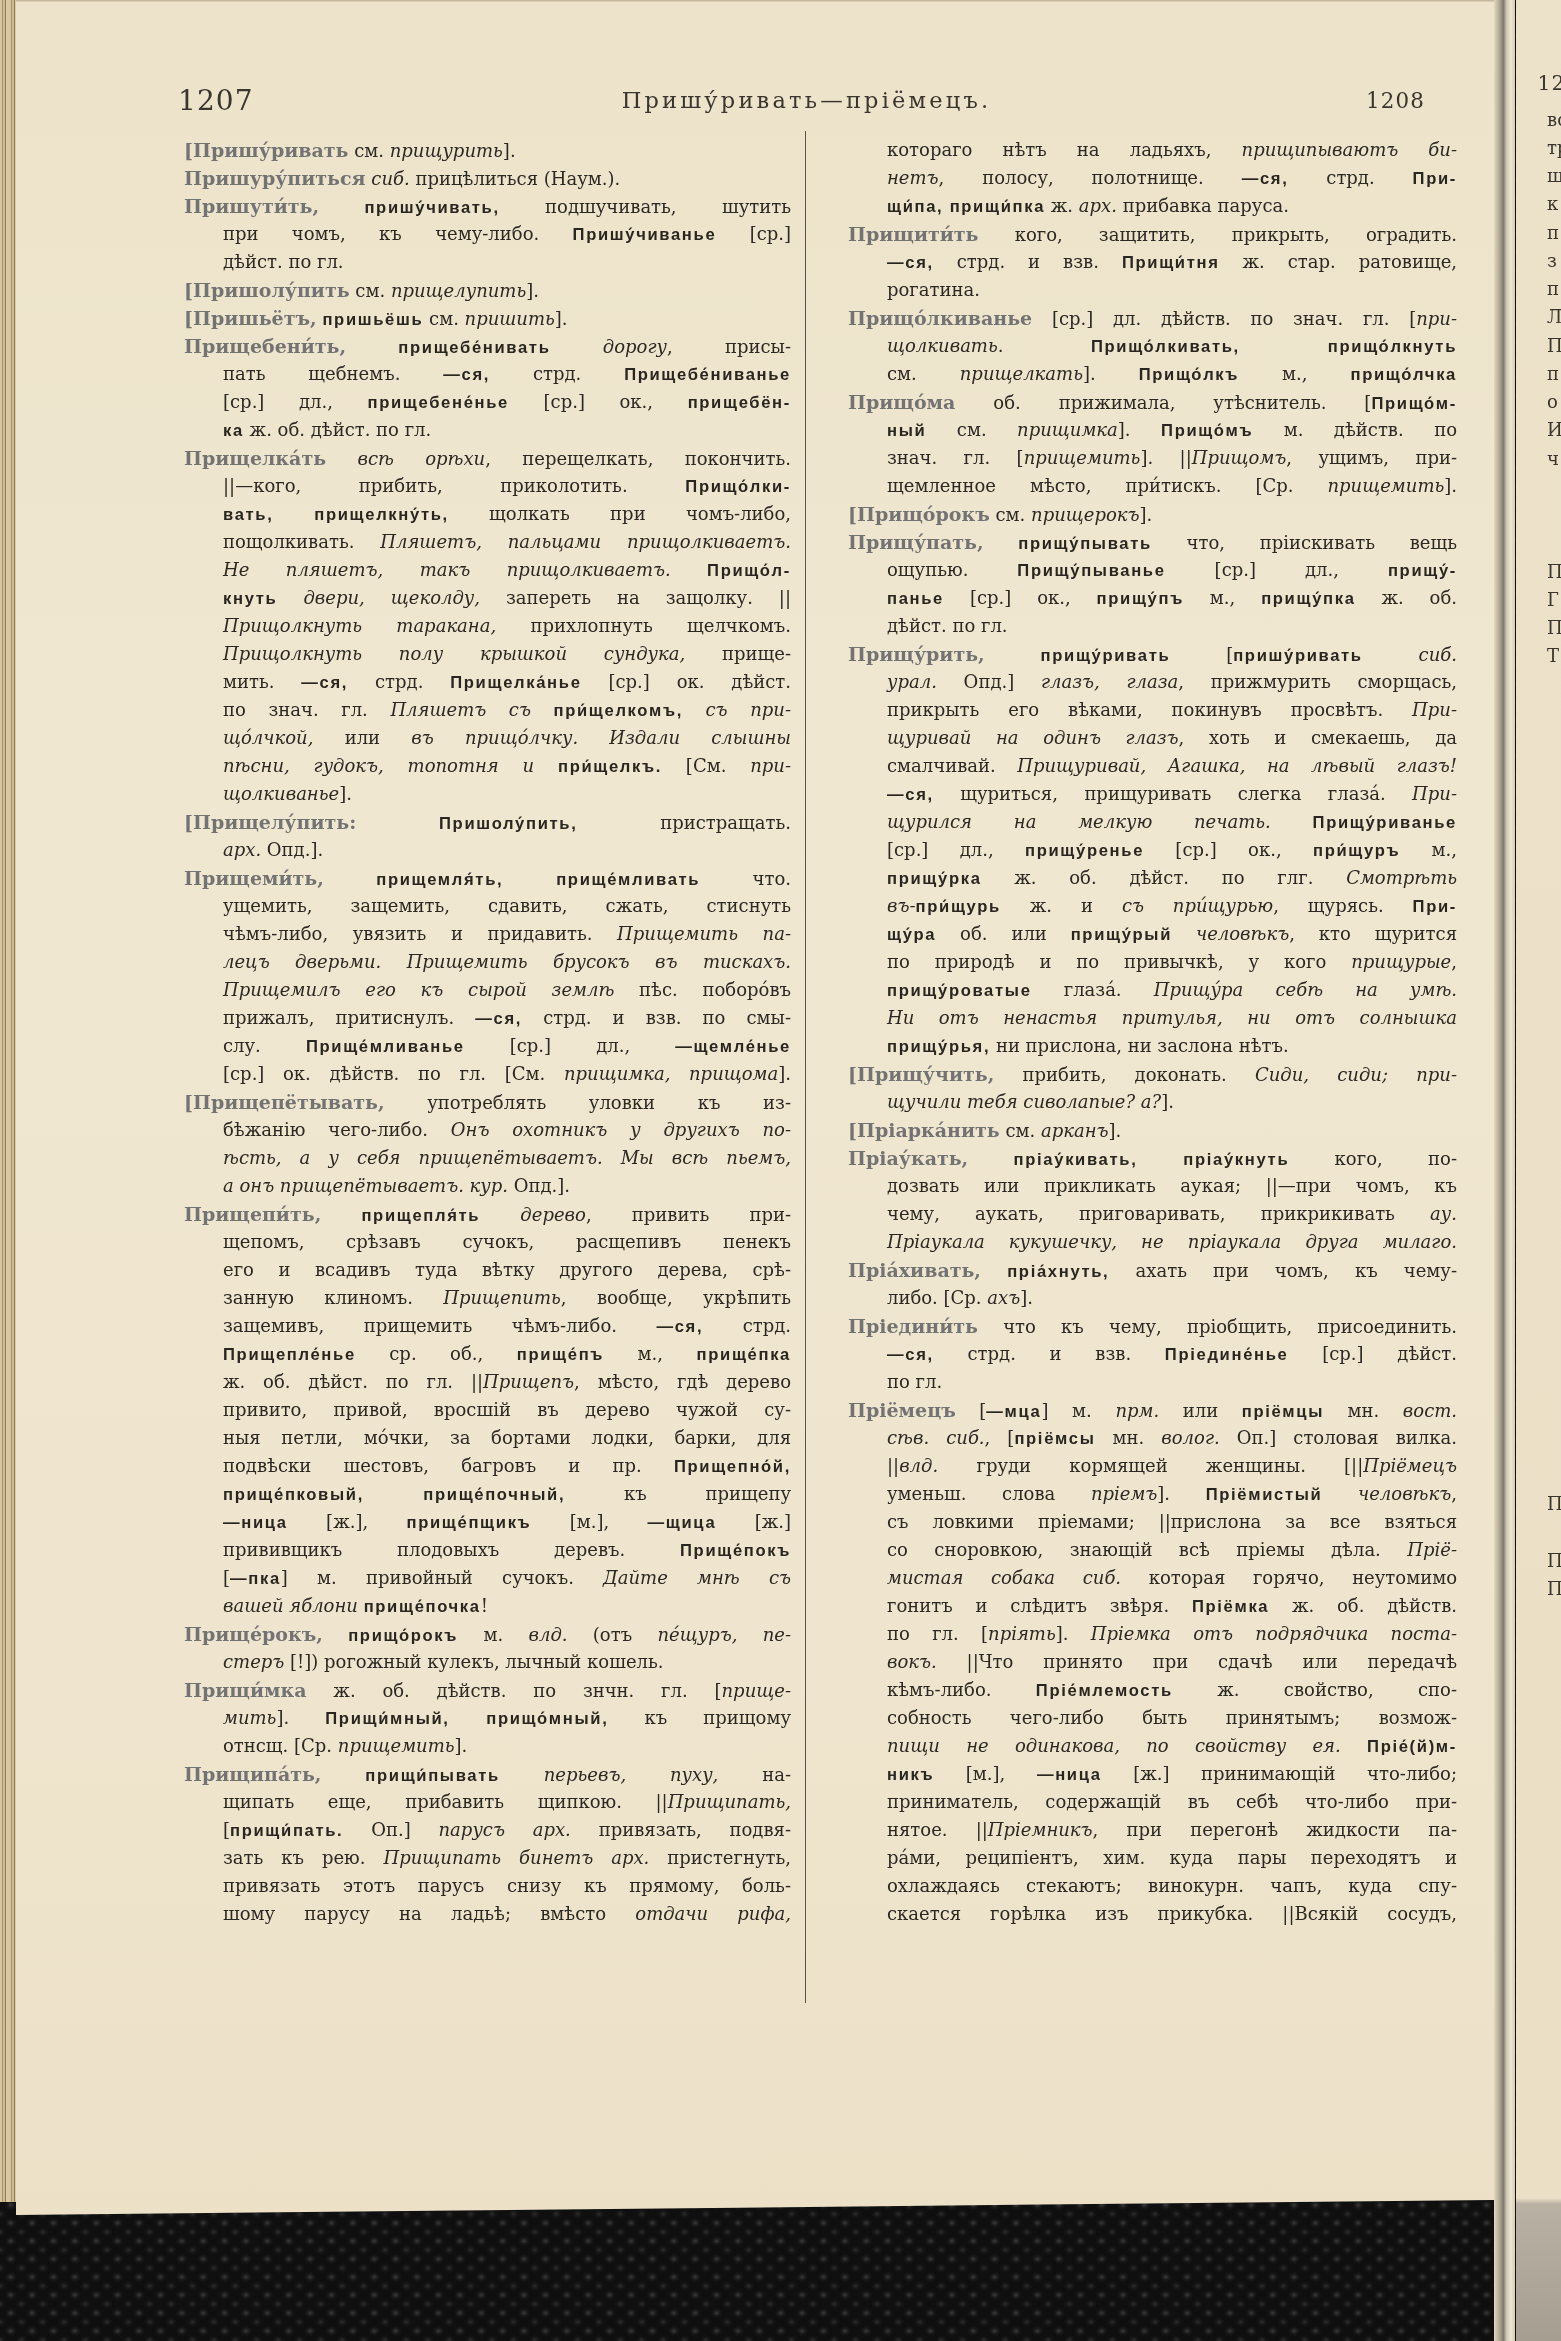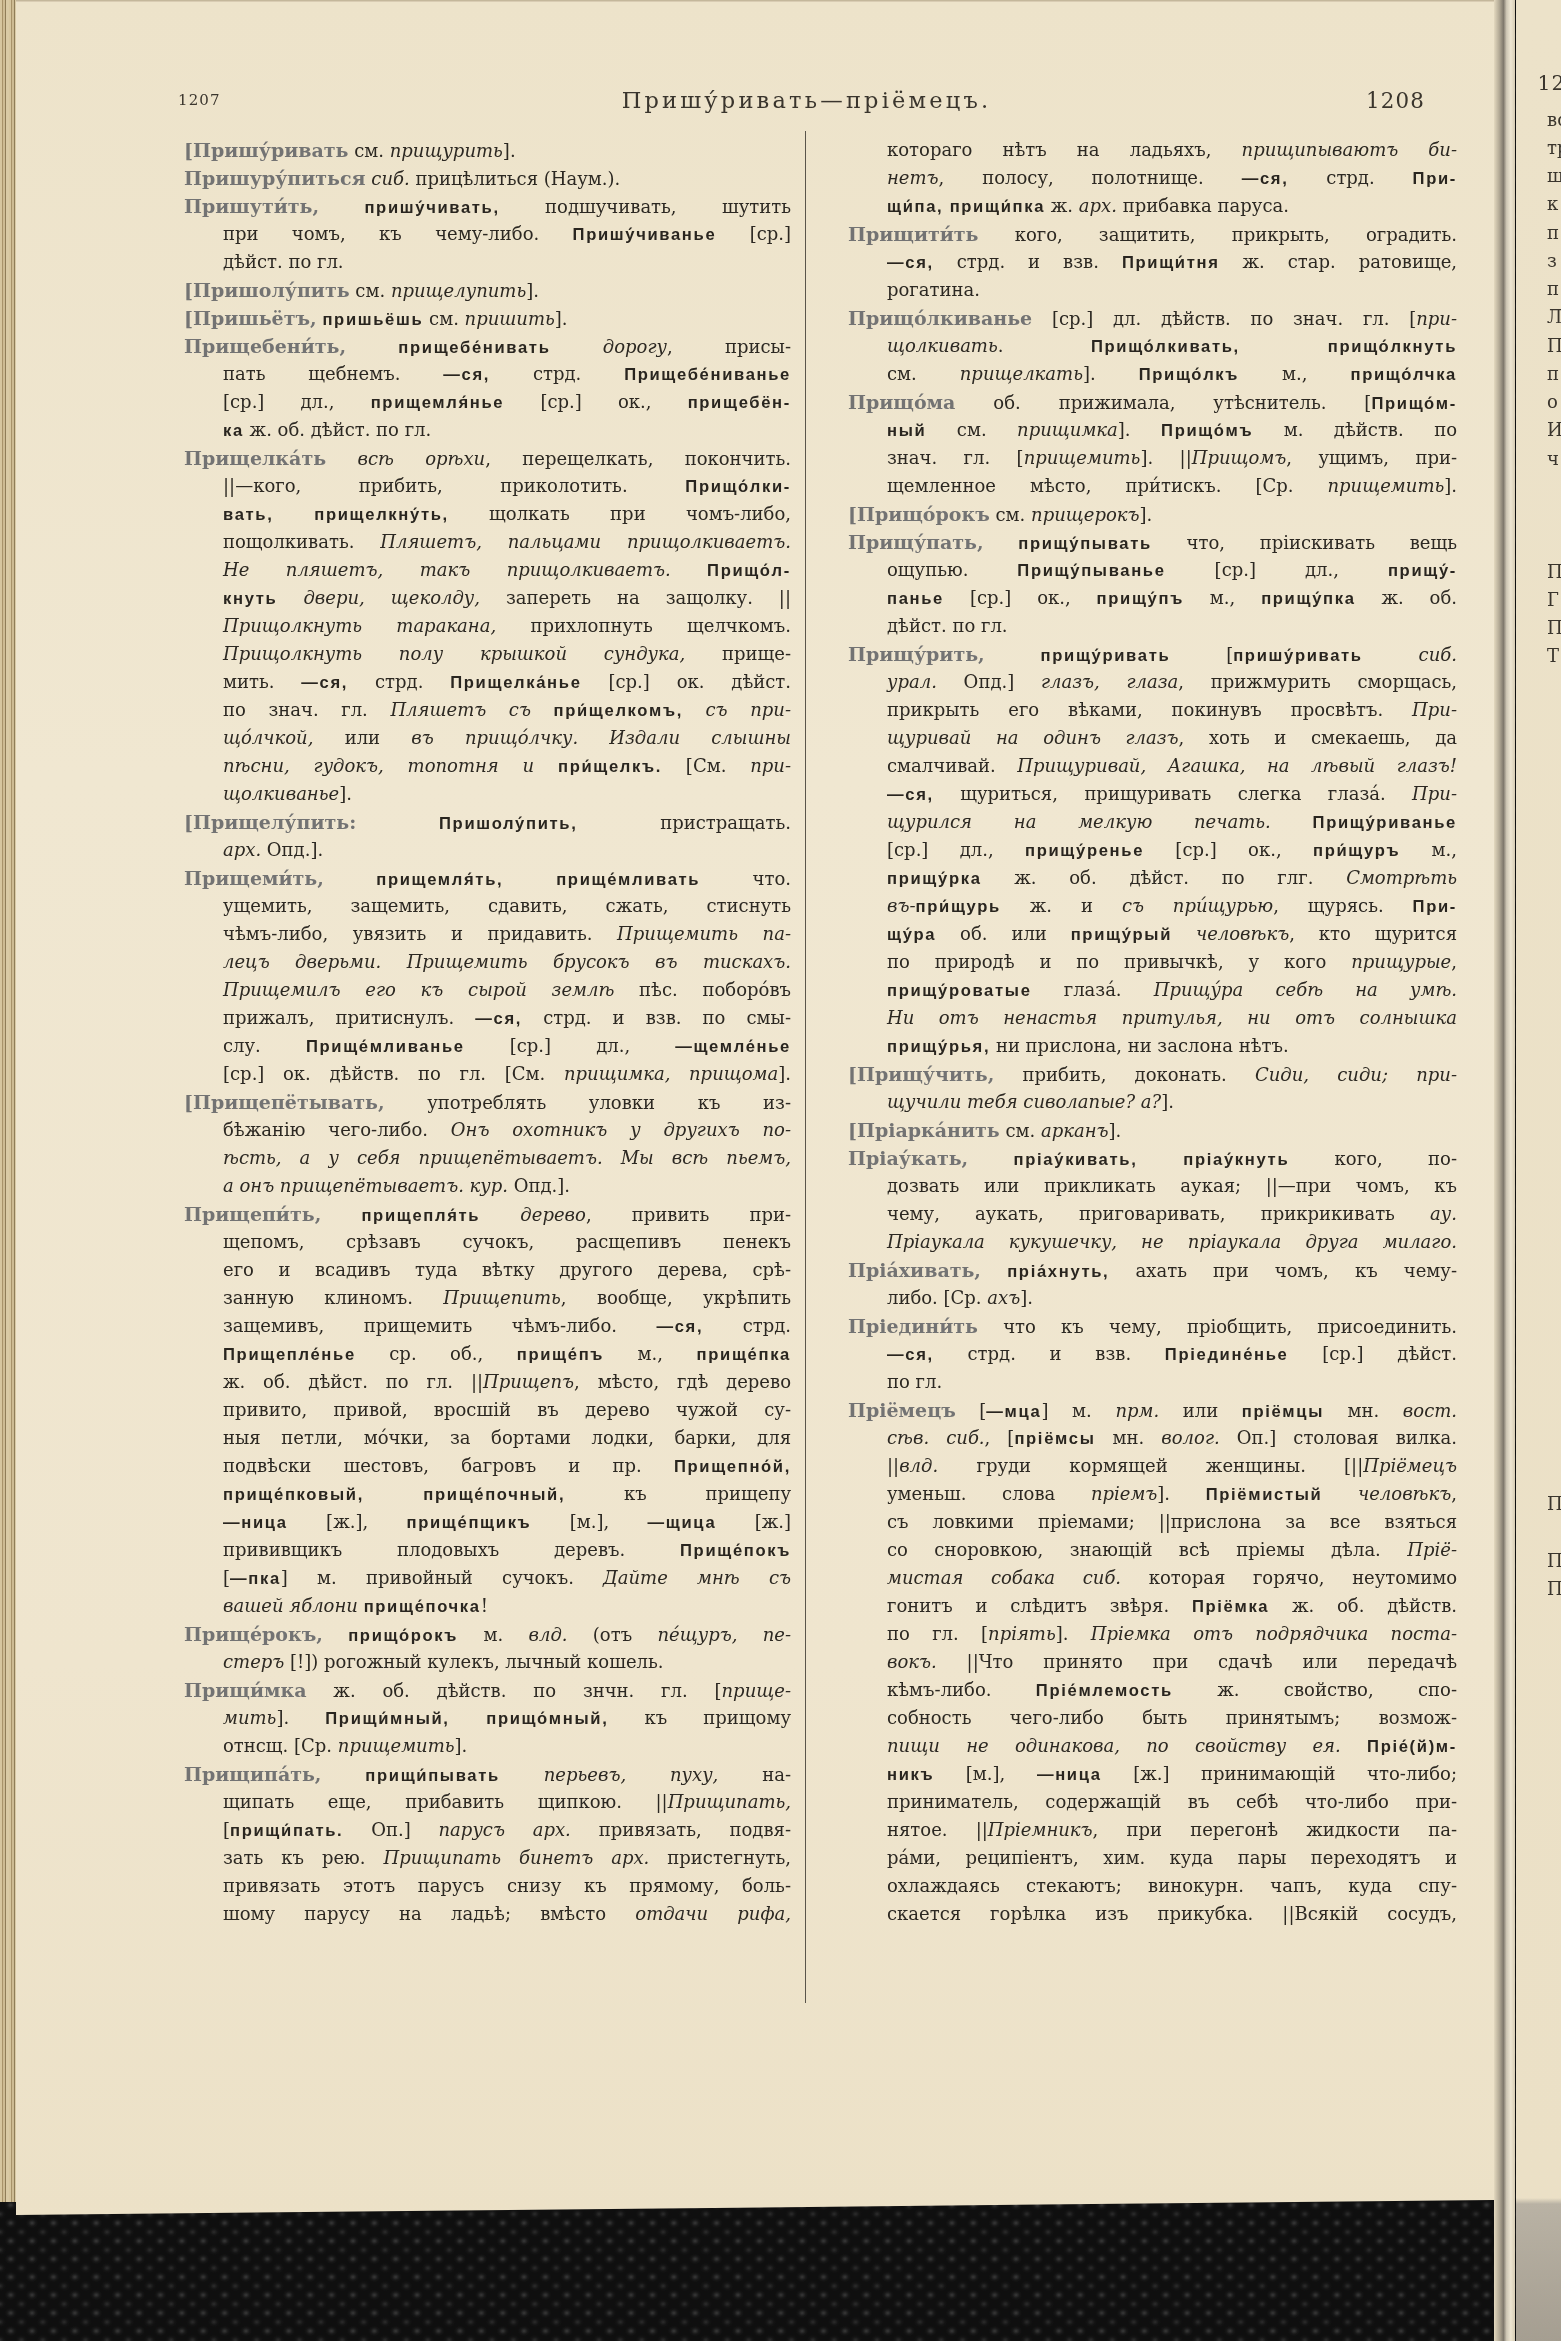--- a/index.html
+++ b/index.html
@@ -38,21 +38,21 @@
   }
   .np-num {
     position:absolute; left:21.4px; top:69px; font-size:20.4px; line-height:28px;
     white-space:nowrap; color:#3a352d; letter-spacing:1.1px;
   }
   .frag {
     position:absolute; left:31px; font-size:18px; line-height:28px; white-space:nowrap; color:#3a352d;
   }
   .running-head { position:absolute; left:0; top:86px; width:1561px; height:29px; }
   .running-head span { position:absolute; top:0; line-height:29px; white-space:nowrap; color:#3a352d; }
-  .pn-left  { left:178px; font-size:15px; letter-spacing:1.1px; }
+  .pn-left  { left:178px; font-size:28px; letter-spacing:1.1px; }
   .pn-right { left:1366px; font-size:21.4px; letter-spacing:1.1px; }
   .title    { left:592px; width:429px; text-align:center; font-size:22.5px; letter-spacing:3.2px; }
   .column-rule {
     position:absolute; left:805px; top:131px; width:1.1px; height:1872px; background:#5a554b;
   }
   .column { position:absolute; top:136px; }
   .col-left  { left:184px;  width:607px; }
   .col-right { left:848px; width:609px; }
   .line {
     box-sizing:border-box; width:100%;
@@ -113,21 +113,21 @@
 <section class="column col-left">
     <div class="line short"><span class="seg-h">[Пришу́ривать</span><span class="seg-r"> см. </span><span class="seg-i">прищурить</span><span class="seg-r">].</span></div>
     <div class="line short"><span class="seg-h">Пришуру́питься</span><span class="seg-r"> </span><span class="seg-i">сиб.</span><span class="seg-r"> прицѣлиться (Наум.).</span></div>
     <div class="line"><span class="seg-h">Пришути́ть,</span><span class="seg-r"> </span><span class="seg-b">пришу́чивать,</span><span class="seg-r"> подшучивать, шутить</span></div>
     <div class="line indent"><span class="seg-r">при чомъ, къ чему-либо. </span><span class="seg-b">Пришу́чиванье</span><span class="seg-r"> [ср.]</span></div>
     <div class="line indent short"><span class="seg-r">дѣйст. по гл.</span></div>
     <div class="line short"><span class="seg-h">[Пришолу́пить</span><span class="seg-r"> см. </span><span class="seg-i">прищелупить</span><span class="seg-r">].</span></div>
     <div class="line short"><span class="seg-h">[Пришьётъ,</span><span class="seg-r"> </span><span class="seg-b">пришьёшь</span><span class="seg-r"> см. </span><span class="seg-i">пришить</span><span class="seg-r">].</span></div>
     <div class="line"><span class="seg-h">Прищебени́ть,</span><span class="seg-r"> </span><span class="seg-b">прищебе́нивать</span><span class="seg-r"> </span><span class="seg-i">дорогу</span><span class="seg-r">, присы-</span></div>
     <div class="line indent"><span class="seg-r">пать щебнемъ. </span><span class="seg-b">—ся,</span><span class="seg-r"> стрд. </span><span class="seg-b">Прищебе́ниванье</span></div>
-    <div class="line indent"><span class="seg-r">[ср.] дл., </span><span class="seg-b">прищемля́нье</span><span class="seg-r"> [ср.] ок., </span><span class="seg-b">прищебён-</span></div>
+    <div class="line indent"><span class="seg-r">[ср.] дл., </span><span class="seg-b">прищебене́нье</span><span class="seg-r"> [ср.] ок., </span><span class="seg-b">прищебён-</span></div>
     <div class="line indent short"><span class="seg-b">ка</span><span class="seg-r"> ж. об. дѣйст. по гл.</span></div>
     <div class="line"><span class="seg-h">Прищелка́ть</span><span class="seg-r"> </span><span class="seg-i">всѣ орѣхи</span><span class="seg-r">, перещелкать, покончить.</span></div>
     <div class="line indent"><span class="seg-r">||—кого, прибить, приколотить. </span><span class="seg-b">Прищо́лки-</span></div>
     <div class="line indent"><span class="seg-b">вать, прищелкну́ть,</span><span class="seg-r"> щолкать при чомъ-либо,</span></div>
     <div class="line indent"><span class="seg-r">пощолкивать. </span><span class="seg-i">Пляшетъ, пальцами прищолкиваетъ.</span></div>
     <div class="line indent"><span class="seg-i">Не пляшетъ, такъ прищолкиваетъ.</span><span class="seg-r"> </span><span class="seg-b">Прищо́л-</span></div>
     <div class="line indent"><span class="seg-b">кнуть</span><span class="seg-r"> </span><span class="seg-i">двери, щеколду,</span><span class="seg-r"> запереть на защолку. ||</span></div>
     <div class="line indent"><span class="seg-i">Прищолкнуть таракана,</span><span class="seg-r"> прихлопнуть щелчкомъ.</span></div>
     <div class="line indent"><span class="seg-i">Прищолкнуть полу крышкой сундука,</span><span class="seg-r"> прище-</span></div>
     <div class="line indent"><span class="seg-r">мить. </span><span class="seg-b">—ся,</span><span class="seg-r"> стрд. </span><span class="seg-b">Прищелка́нье</span><span class="seg-r"> [ср.] ок. дѣйст.</span></div>

